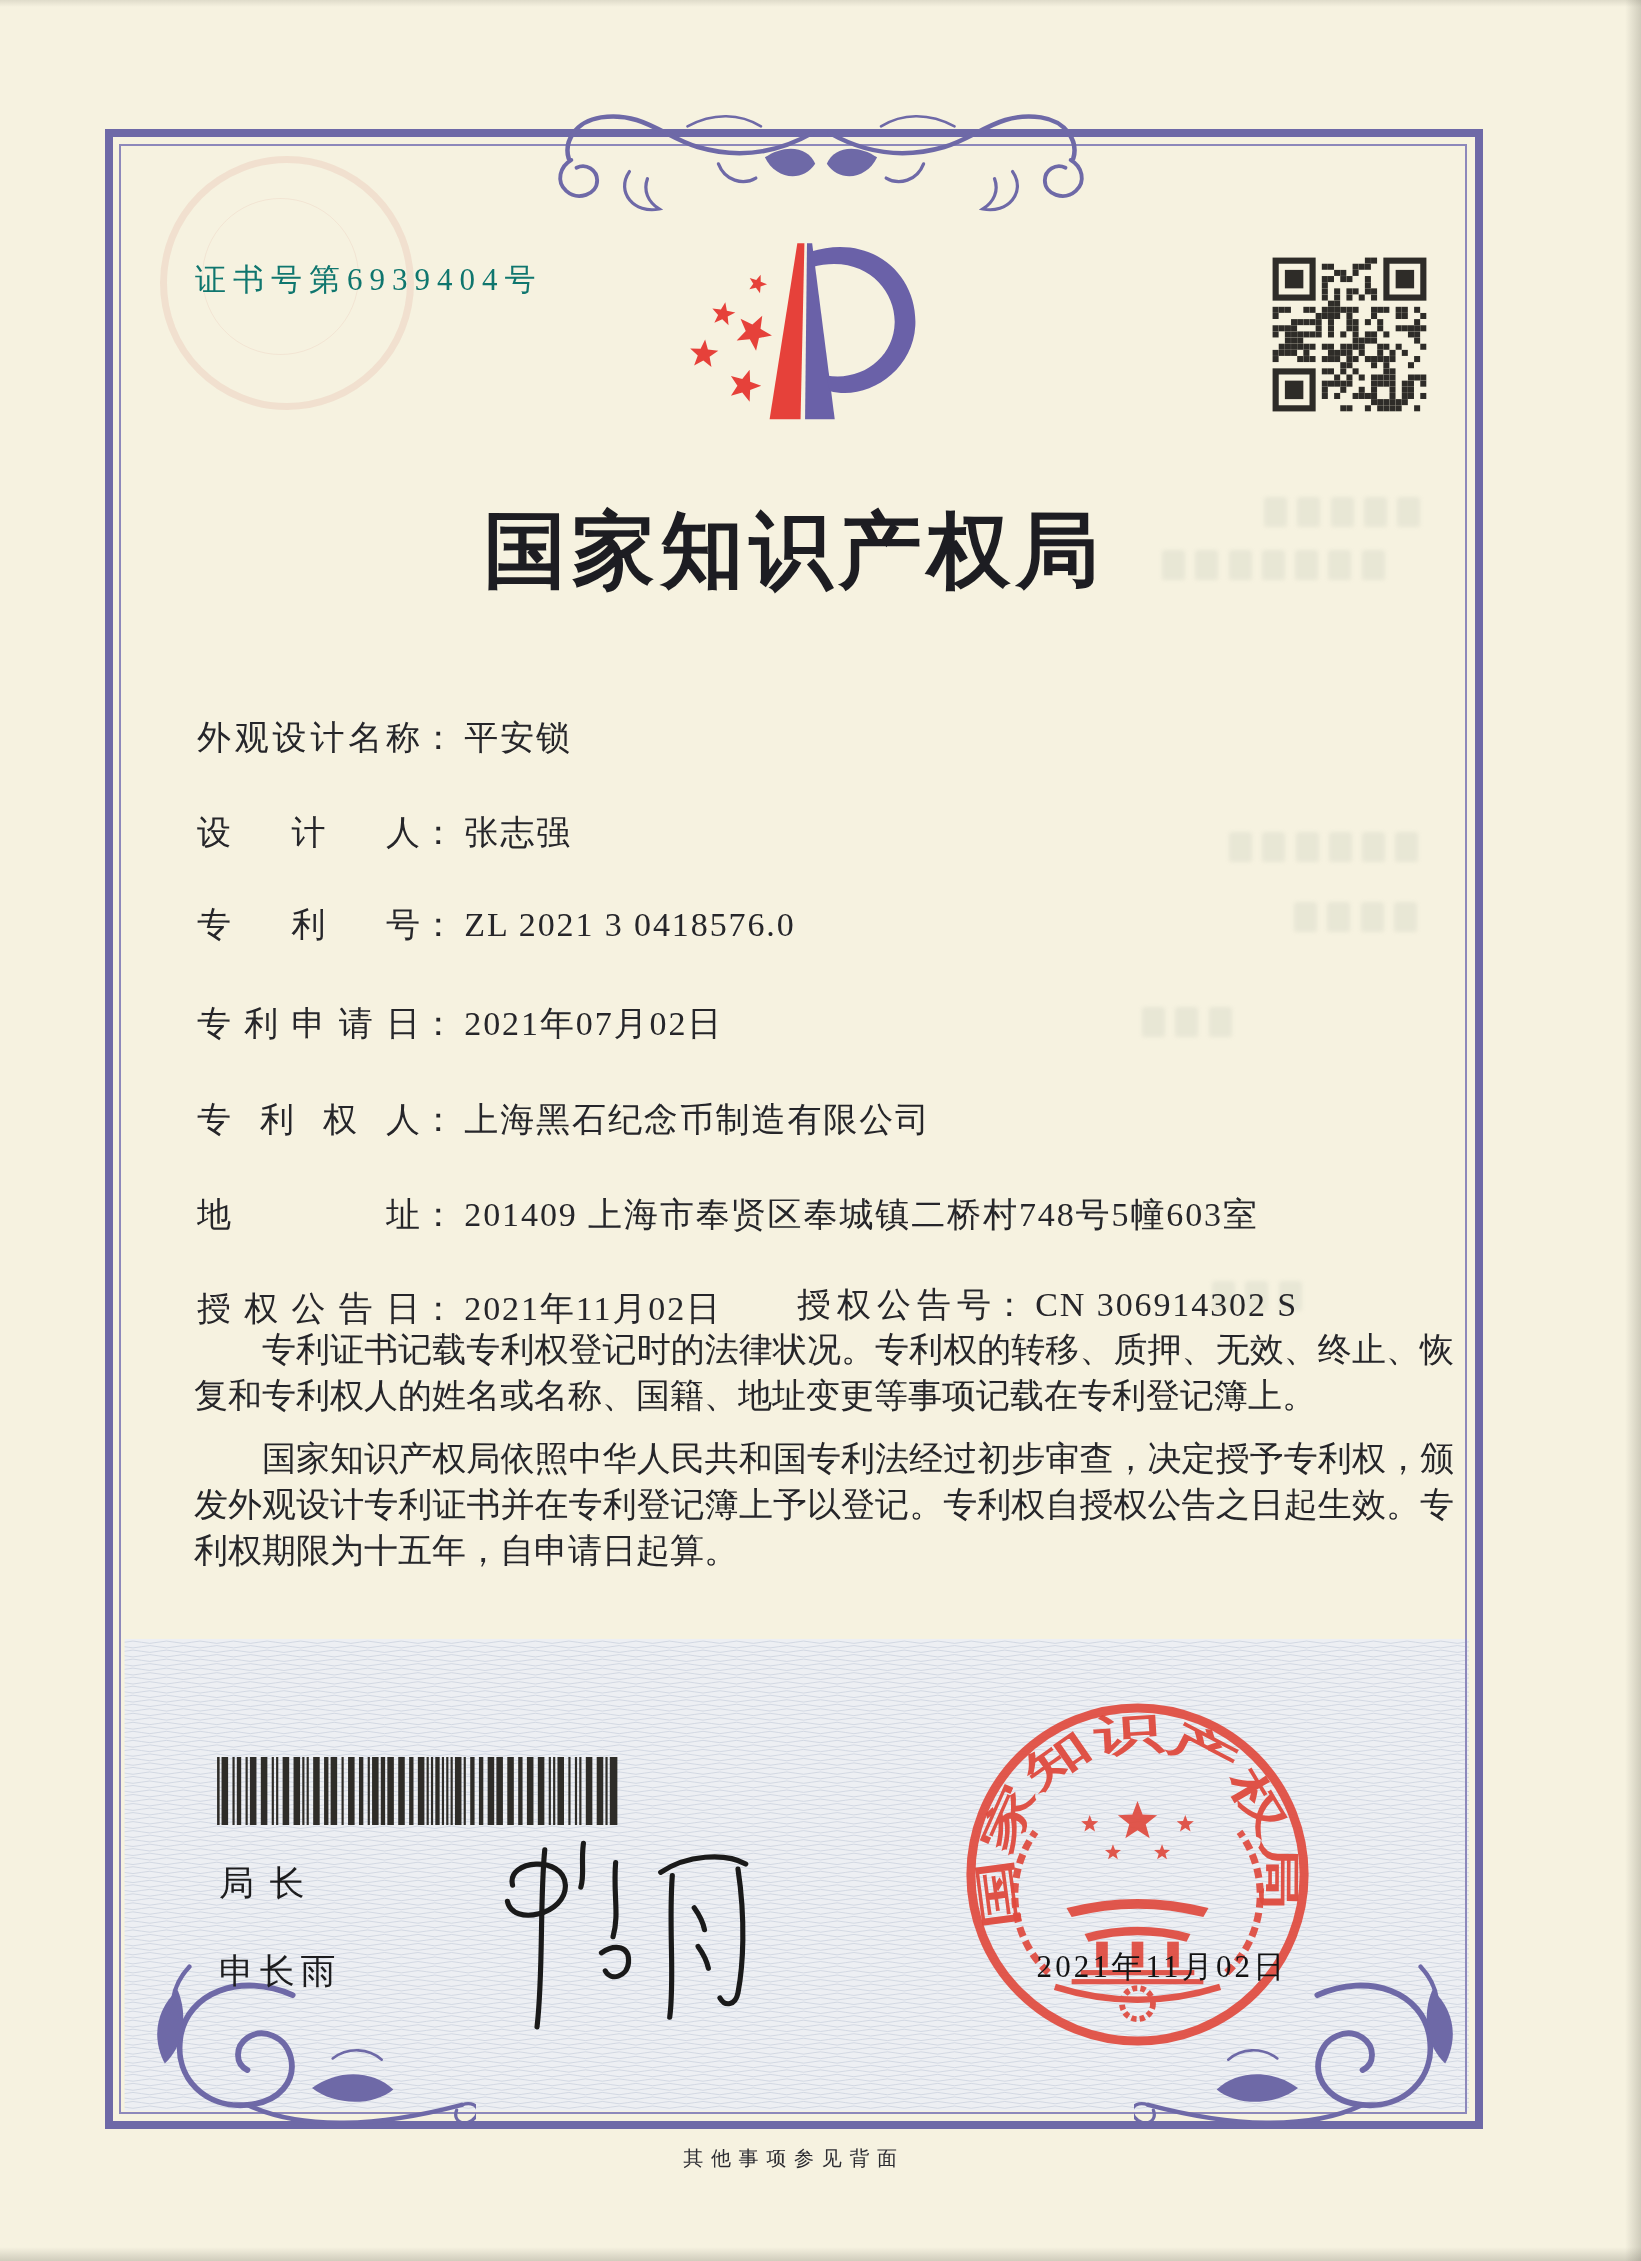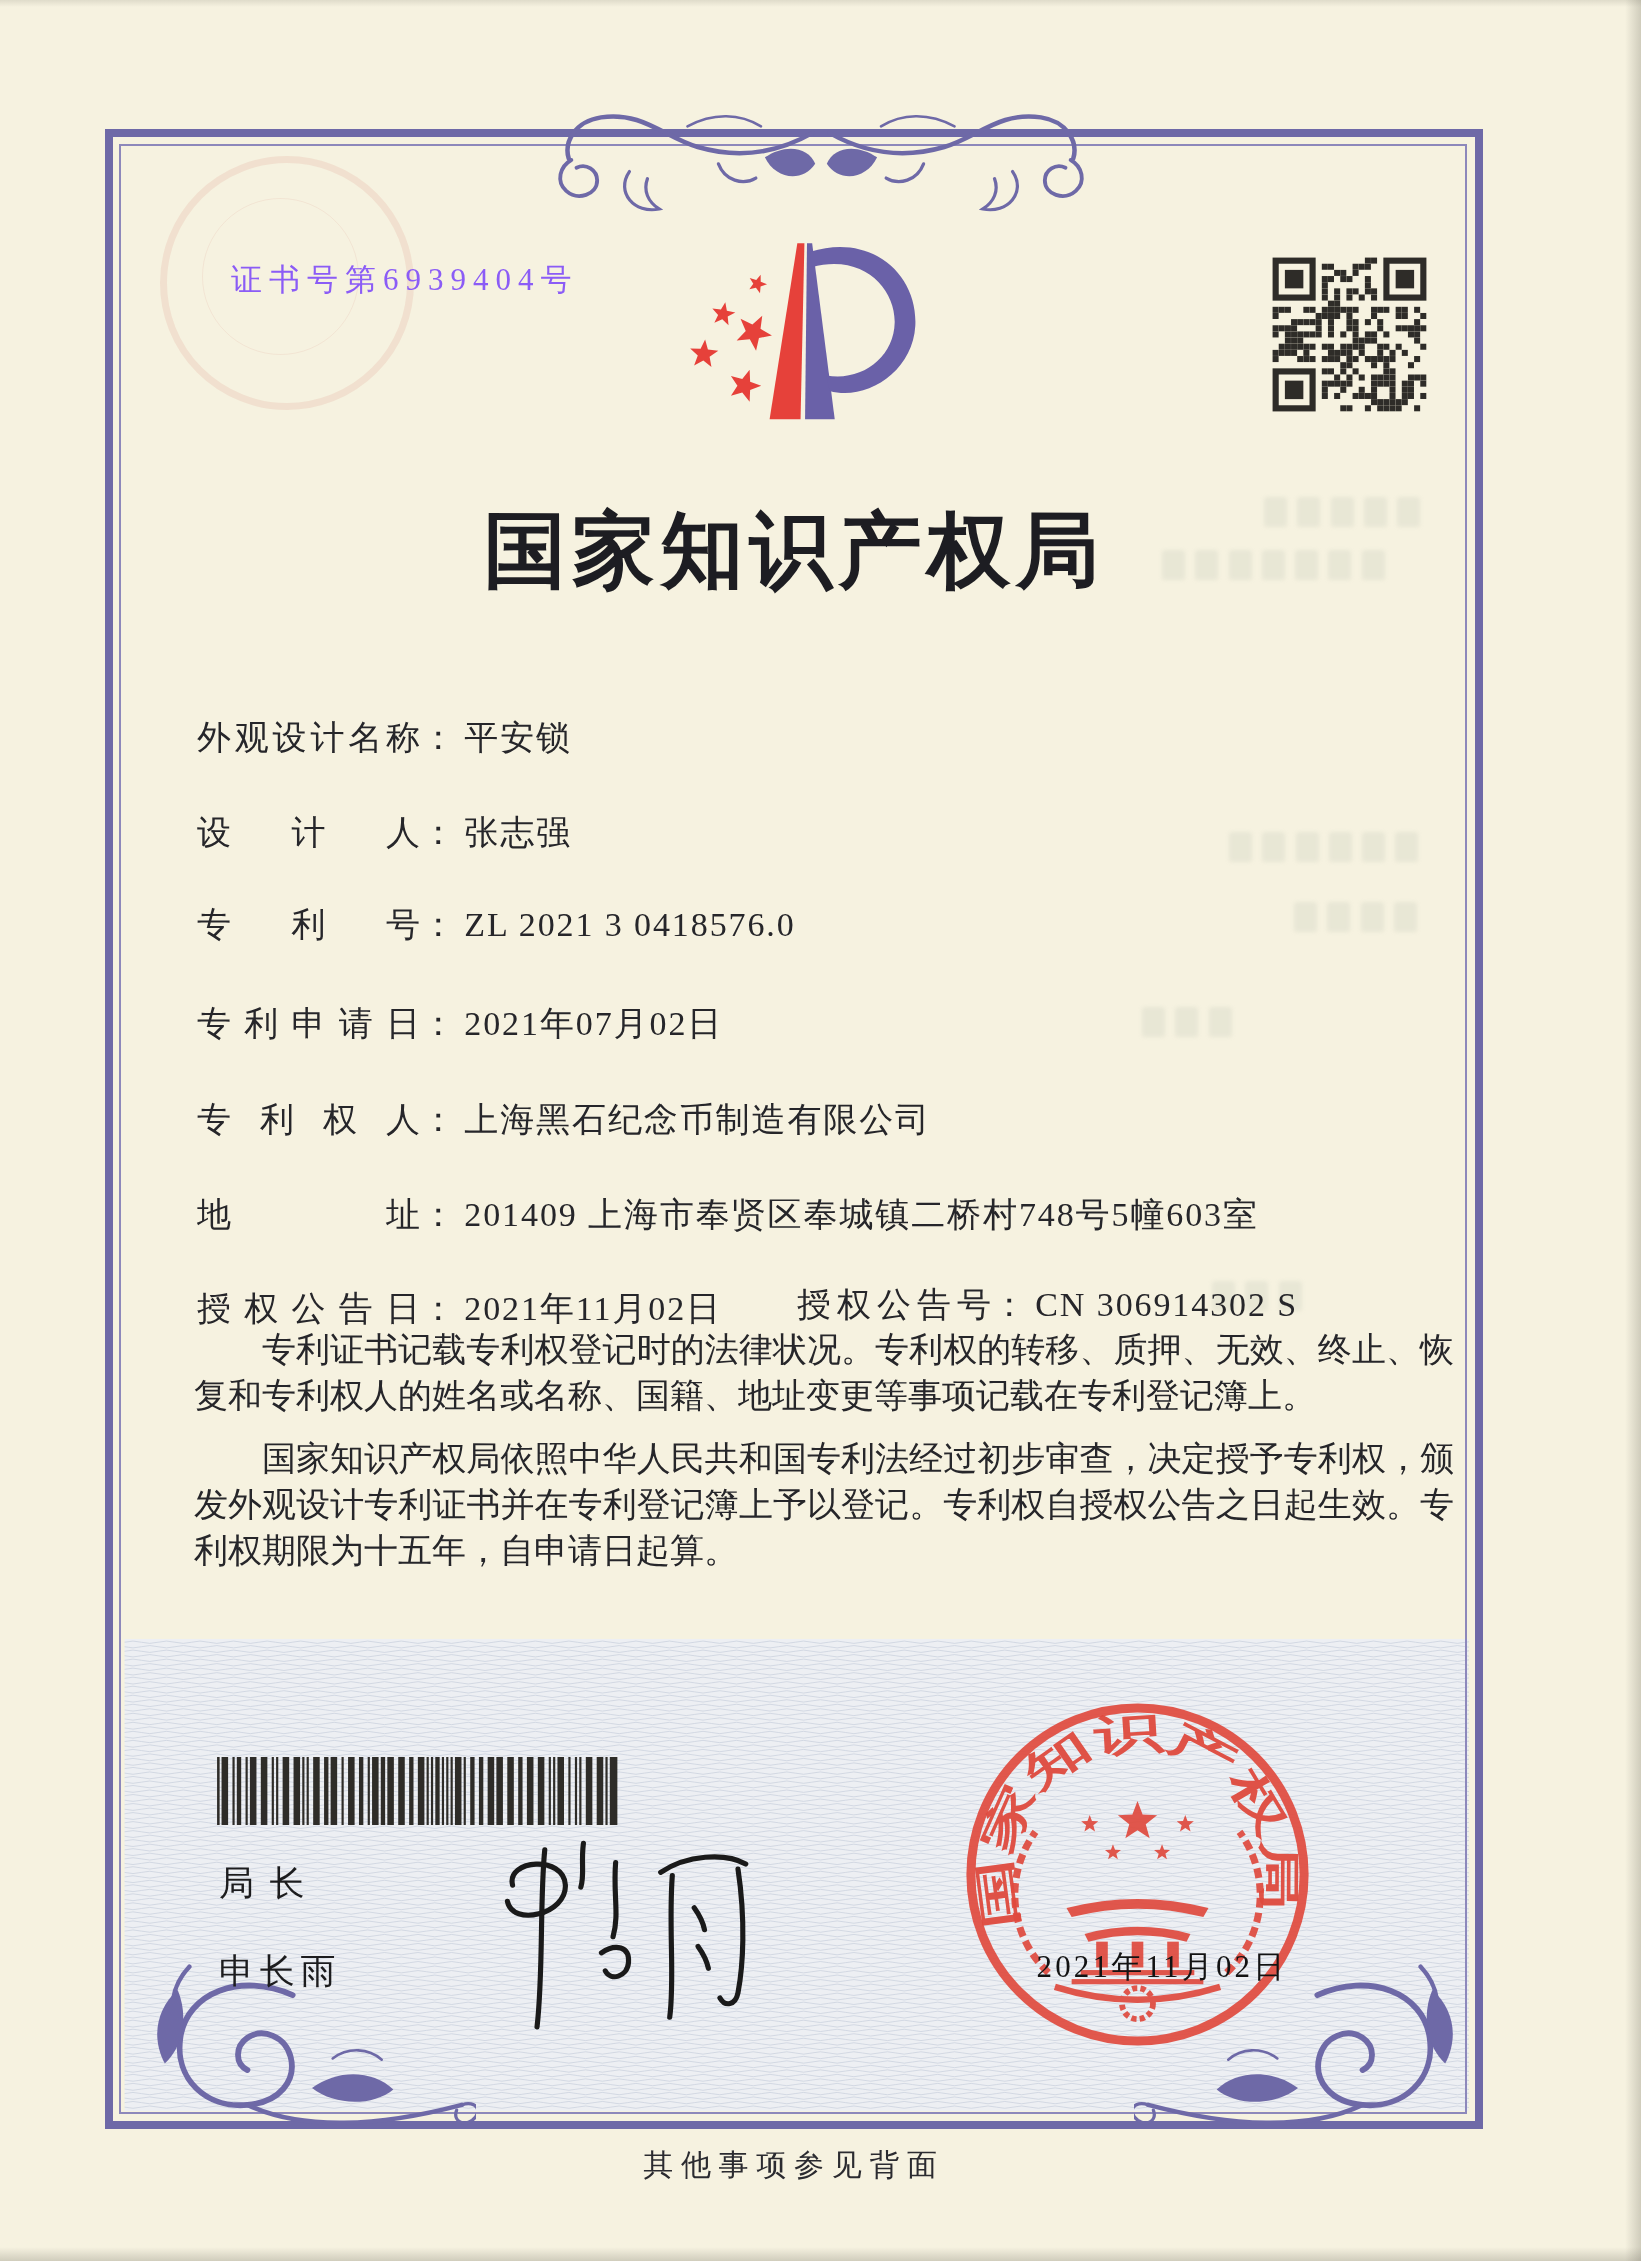--- a/index.html
+++ b/index.html
@@ -17,21 +17,21 @@
   .cflor-left{position:absolute;left:108px;top:1955px;z-index:3;}
   .cflor-right{position:absolute;left:1134px;top:1955px;z-index:3;}
   
   .bleed-stamp{position:absolute;left:160px;top:156px;width:240px;height:240px;border-radius:50%;
         border:7px solid rgba(206,112,96,0.13);z-index:1;}
   .bleed-stamp .in{position:absolute;left:35px;top:35px;width:155px;height:155px;border-radius:50%;
         border:1.9px solid rgba(206,112,96,0.10);}
   .ghost{position:absolute;display:flex;gap:10.3px;filter:blur(1.9px);opacity:.55;z-index:1;}
   .ghost i{display:block;width:23px;height:30px;background:#9aa89c;opacity:.28;border-radius:2.6px;}
   
-  .certno{position:absolute;left:195px;top:259px;font-size:31px;letter-spacing:7px;z-index:4;color:#8b5cf6;margin-left:36px;}
+  .certno{position:absolute;left:195px;top:259px;font-size:31px;letter-spacing:7px;z-index:4;color:#0f766e;}
   .title{position:absolute;left:105px;top:496px;width:1378px;text-align:center;font-size:83px;
         font-weight:700;letter-spacing:5.8px;z-index:4;color:#1d1d22;}
   .row{position:absolute;left:197px;display:flex;align-items:baseline;font-size:34px;z-index:4;}
   .spread{display:inline-flex;justify-content:space-between;width:223px;}
   .spread i{font-style:normal;}
   .colon{margin-left:1.3px;}
   .fvalue{margin-left:9px;letter-spacing:1.9px;white-space:nowrap;margin-top:28px;}
   .grantrow{position:absolute;left:0;top:1258px;width:1642px;height:45px;z-index:4;}
   .grant-left{position:absolute;left:197px;display:flex;align-items:baseline;font-size:34px;}
   .grant-right{position:absolute;left:797px;display:flex;align-items:baseline;font-size:34px;}
@@ -43,21 +43,21 @@
   .director .t{letter-spacing:15.5px;}
   .director .n{margin-top:41px;letter-spacing:5.8px;text-align:right;}
   .barcode{position:absolute;left:216px;top:1757px;z-index:5;}
   .signature{position:absolute;left:467px;top:1824px;z-index:5;}
   .seal{position:absolute;left:958px;top:1695px;z-index:5;}
   .sealdate{position:absolute;left:994px;top:1946px;width:336px;text-align:center;
         font-size:31px;letter-spacing:3.2px;z-index:6;color:#131313;}
   .pageind{position:absolute;left:105px;top:2078px;width:1378px;text-align:center;
         font-size:24.5px;letter-spacing:4.5px;z-index:4;color:#2b2b30;}
   .backnote{position:absolute;left:105px;top:2145px;width:1378px;text-align:center;
-        font-size:30px;letter-spacing:7.7px;z-index:4;color:#2b2b30;}
+        font-size:20px;letter-spacing:7.7px;z-index:4;color:#2b2b30;}
   .logo{position:absolute;left:678px;top:213px;z-index:4;}
   .qr{position:absolute;left:1270px;top:255px;z-index:4;}
   
   .edge-r{position:absolute;right:0;top:0;width:17px;height:2261px;z-index:9;
         background:linear-gradient(to left,rgba(110,108,96,.30),rgba(110,108,96,0));}
   .edge-b{position:absolute;left:0;bottom:0;width:1642px;height:14px;z-index:9;
         background:linear-gradient(to top,rgba(110,108,96,.28),rgba(110,108,96,0));}
   .edge-t{position:absolute;left:0;top:0;width:1642px;height:6.5px;z-index:9;
         background:linear-gradient(to bottom,rgba(120,118,104,.18),rgba(120,118,104,0));}
 </style>

